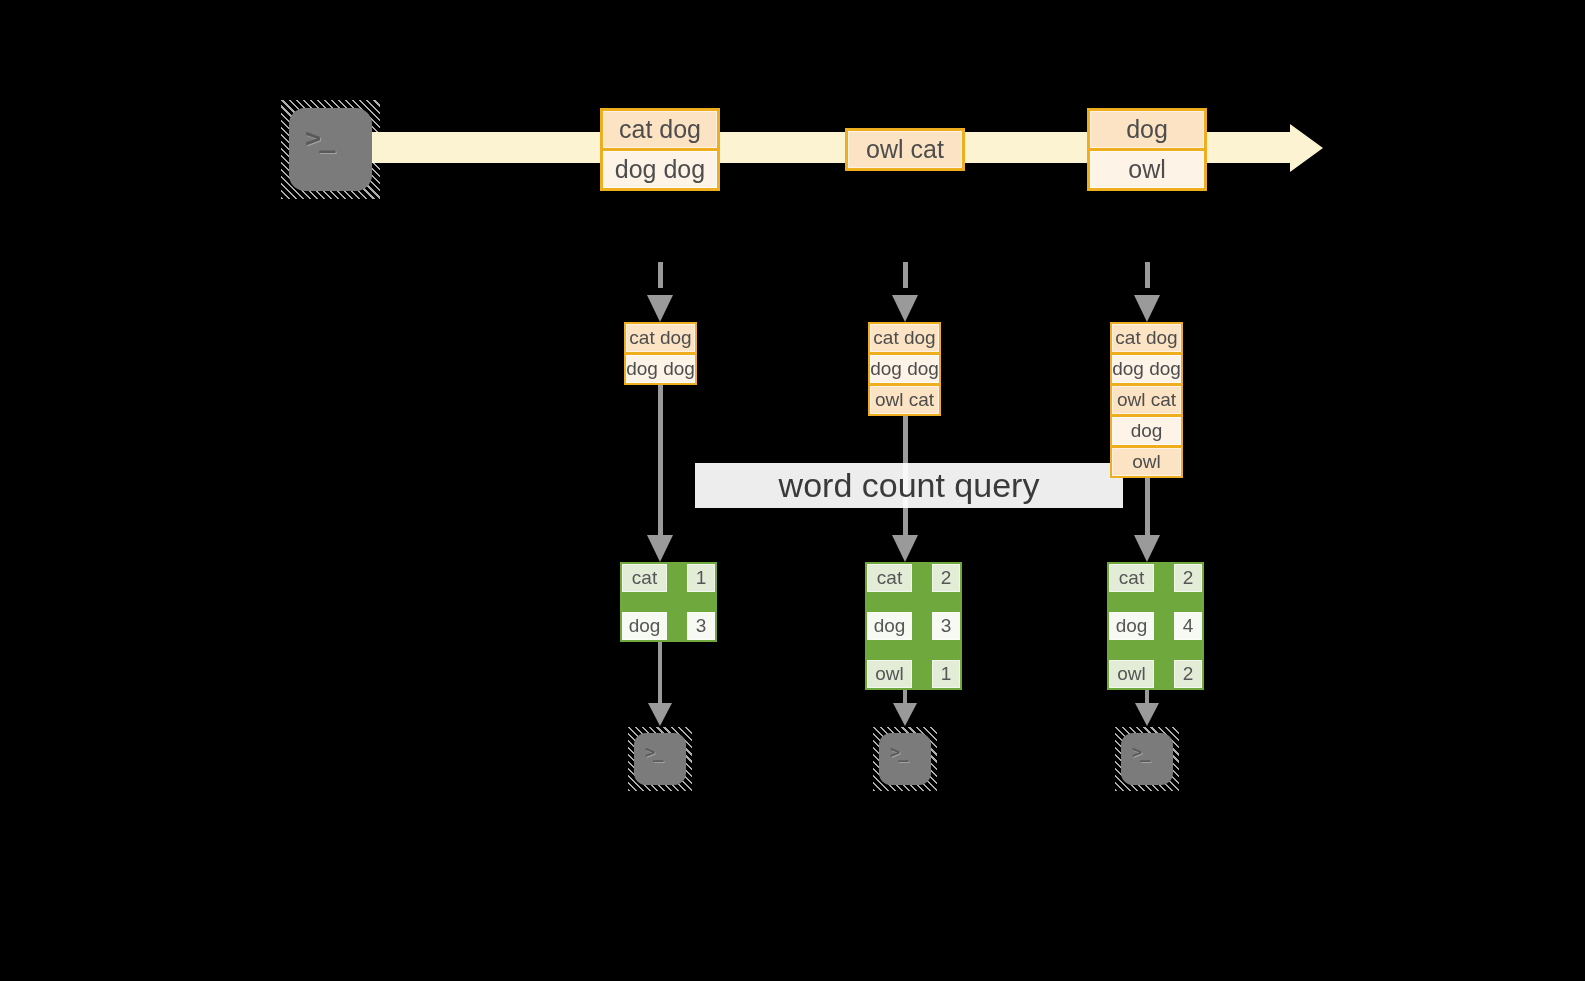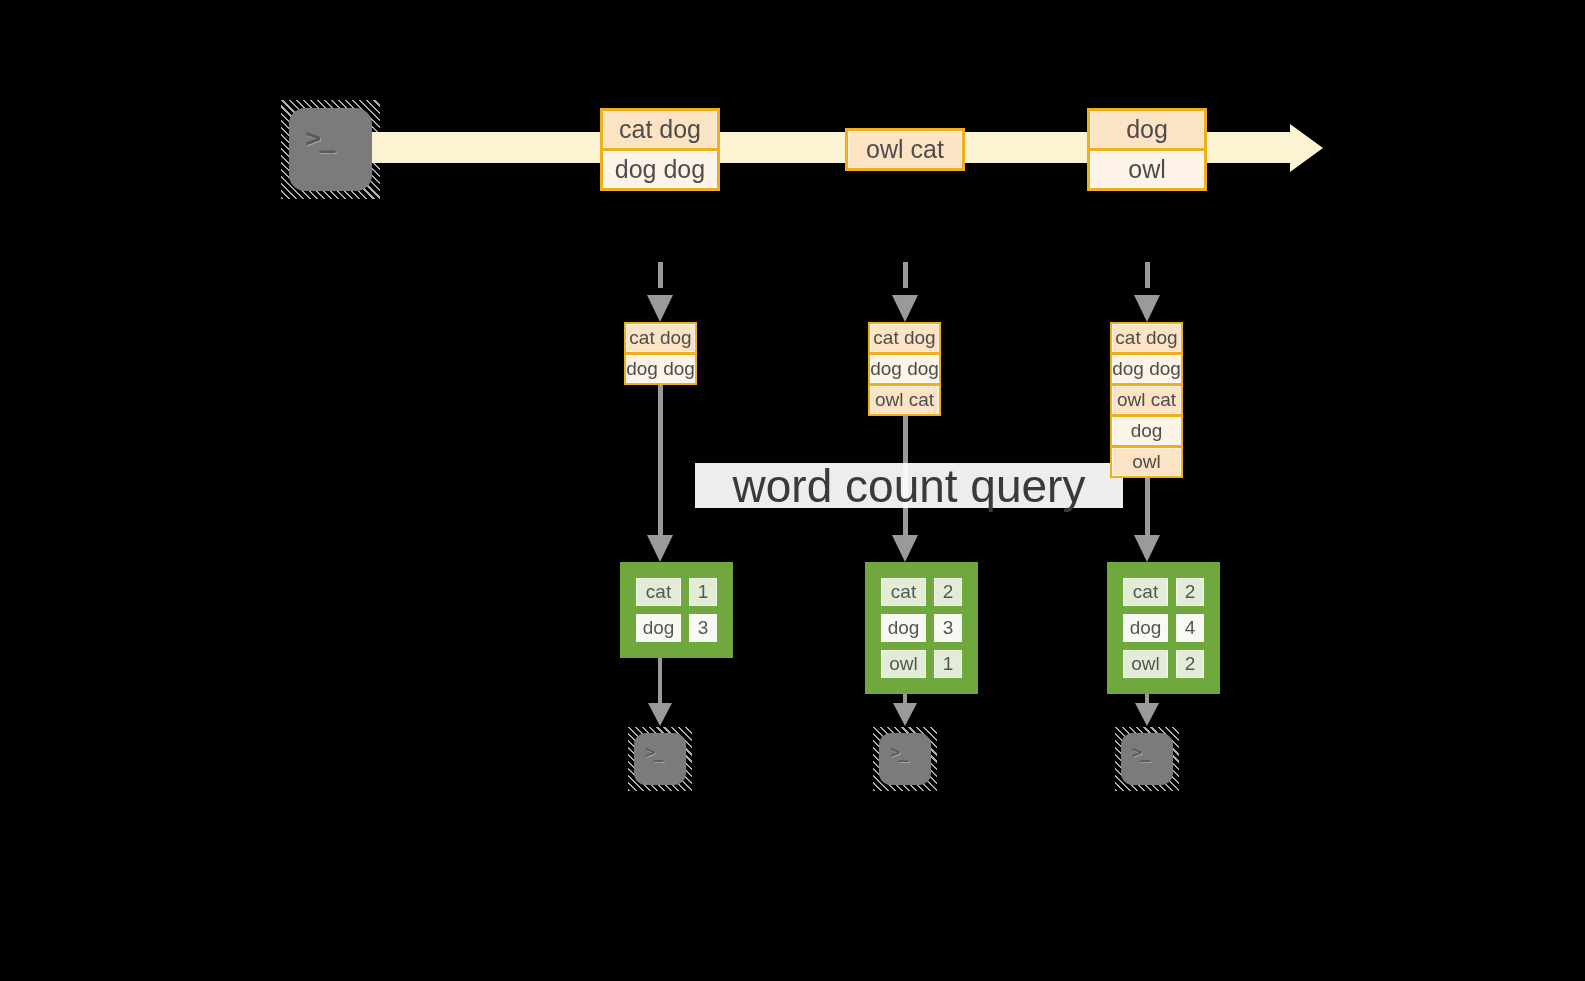--- a/index.html
+++ b/index.html
@@ -39,25 +39,25 @@
   .vline{position:absolute;width:5px;background:#9a9a9a;z-index:1;}
   .vline-thin{width:4px;}
   .head{position:absolute;width:0;height:0;z-index:1;
         border-left:13px solid transparent;border-right:13px solid transparent;
         border-top:27px solid #9a9a9a;}
   .head-sm{border-left-width:12px;border-right-width:12px;border-top-width:23px;}
 
   
   .band-label{position:absolute;left:695px;top:463px;width:428px;height:45px;
               background:rgba(255,255,255,0.93);z-index:2;display:flex;align-items:center;
-              justify-content:center;font-size:46px;color:#3a3a3a;}
+              justify-content:center;font-size:34px;color:#3a3a3a;}
 
   
-  .wtable{position:absolute;background:#6fa83c;padding:16px;display:grid;
-          grid-template-columns:45px 28px;gap:8px;z-index:3;}
+  .wtable{position:absolute;background:#6fa83c;padding:2px;display:grid;
+          grid-template-columns:45px 28px;gap:20px;z-index:3;}
   .wtable .cell{height:28px;display:flex;align-items:center;justify-content:center;
                 font-size:19px;color:#565656;box-shadow:inset 0 0 0 1px rgba(255,255,255,0.55);}
   .wtable .cell:nth-child(4n+1),.wtable .cell:nth-child(4n+2){background:#e2ecd7;}
   .wtable .cell:nth-child(4n+3),.wtable .cell:nth-child(4n){background:#f7f9f3;}
 </style>
 </head>
 <body>
 
 <div class="term term-big abs" style="left:281px;top:100px;width:99px;height:99px;">
   <div class="term-inner">

